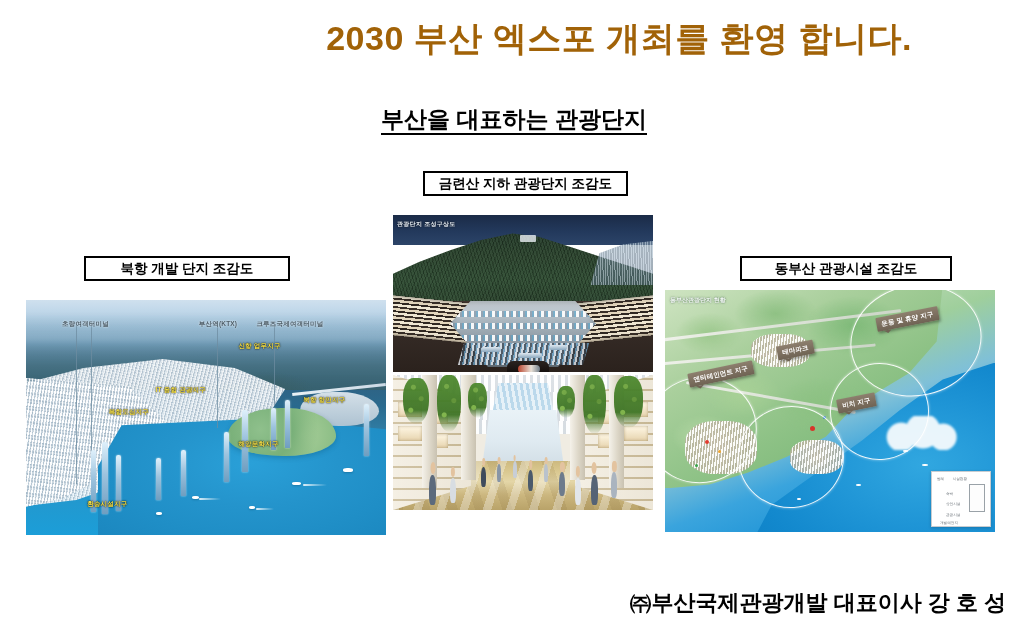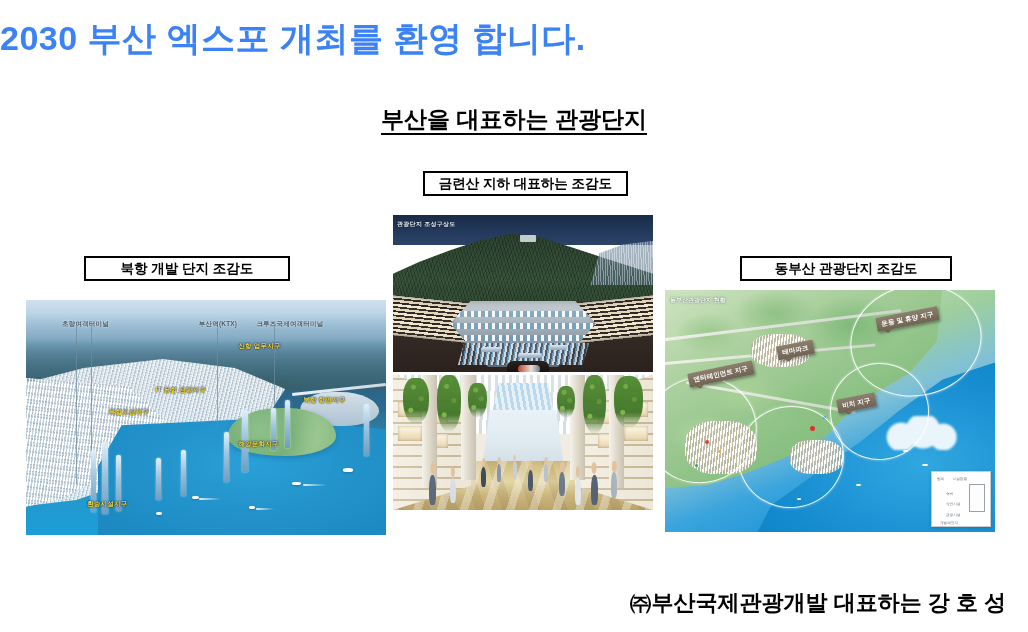--- a/index.html
+++ b/index.html
@@ -11,24 +11,24 @@
   body {
     width: 1028px; height: 632px;
     position: relative; overflow: hidden;
     font-family: "Liberation Sans", "DejaVu Sans", sans-serif;
     color: #000000;
   }
 
   
   .slide-title {
     position: absolute; left: 0; top: 16px; width: 912px;
-    text-align: left;
+    text-align: right;
     font-size: 34px; font-weight: bold;
     letter-spacing: 0.5px;
-    color: #3b82f6;
+    color: #a16207;
     white-space: nowrap;
   }
   .slide-subtitle {
     position: absolute; left: 0; top: 104px; width: 1028px;
     text-align: center;
     font-size: 23px; font-weight: bold;
     color: #000;
   }
   .slide-subtitle span {
     border-bottom: 2px solid #000;
@@ -446,22 +446,22 @@
 </style>
 </head>
 <body>
 
 <div class="slide-title">2030 부산 엑스포 개최를 환영 합니다.</div>
 <div class="slide-subtitle">
   <span>부산을 대표하는 관광단지</span>
 </div>
 
 <div class="caption-box" id="cap-left">북항 개발 단지 조감도</div>
-<div class="caption-box" id="cap-center">금련산 지하 대표하는 조감도</div>
-<div class="caption-box" id="cap-right">동부산 관광단지 조감도</div>
+<div class="caption-box" id="cap-center">금련산 지하 관광단지 조감도</div>
+<div class="caption-box" id="cap-right">동부산 관광시설 조감도</div>
 
 <div class="figure" id="fig-left">
   <div class="np-sky"></div>
   <div class="np-mtn"></div>
   <div class="np-city"></div>
   <div class="np-city2"></div>
   <div class="np-bay"></div>
   <div class="np-island2"></div>
   <div class="np-island"></div>
   <div class="np-bridge"></div>
@@ -614,13 +614,13 @@
     <div class="lg-t" style="left:5px; top:5px;">범례</div>
     <div class="lg-t" style="right:23px; top:5px;">시설현황</div>
     <div class="lg-swatch"></div>
     <div class="lg-t" style="left:14px; top:20px;">숙박</div>
     <div class="lg-t" style="left:14px; top:30px;">상업시설</div>
     <div class="lg-t" style="left:14px; top:41px;">관광시설</div>
     <div class="lg-t" style="left:8px;  top:49px;">개발예정지</div>
   </div>
 </div>
 
-<div class="slide-footer">㈜부산국제관광개발 대표하는  강 호 성</div>
+<div class="slide-footer">㈜부산국제관광개발 대표이사  강 호 성</div>
 
 </body></html>

